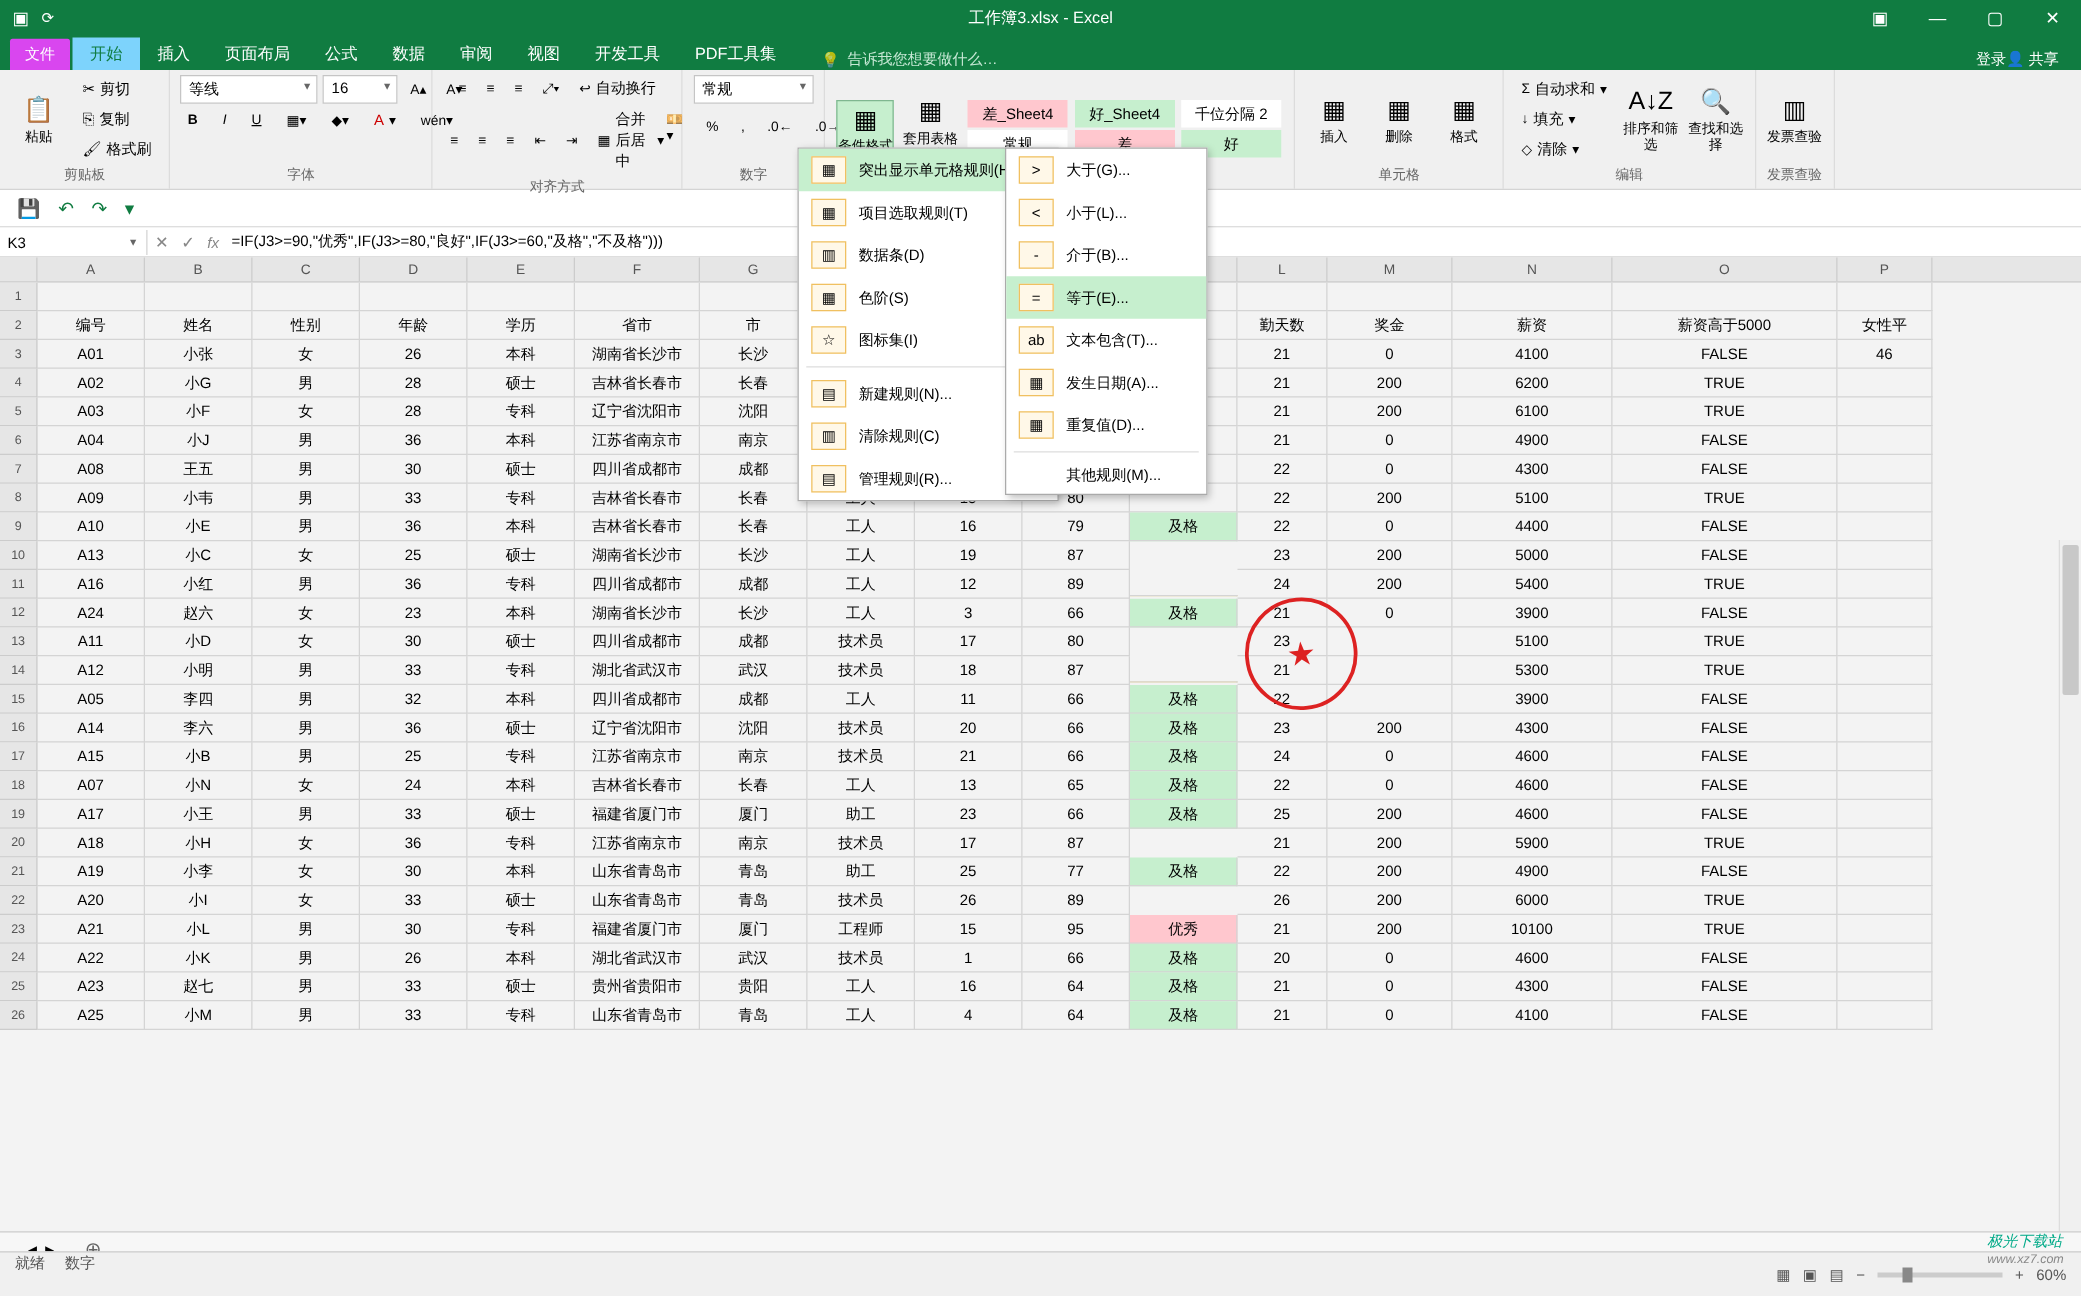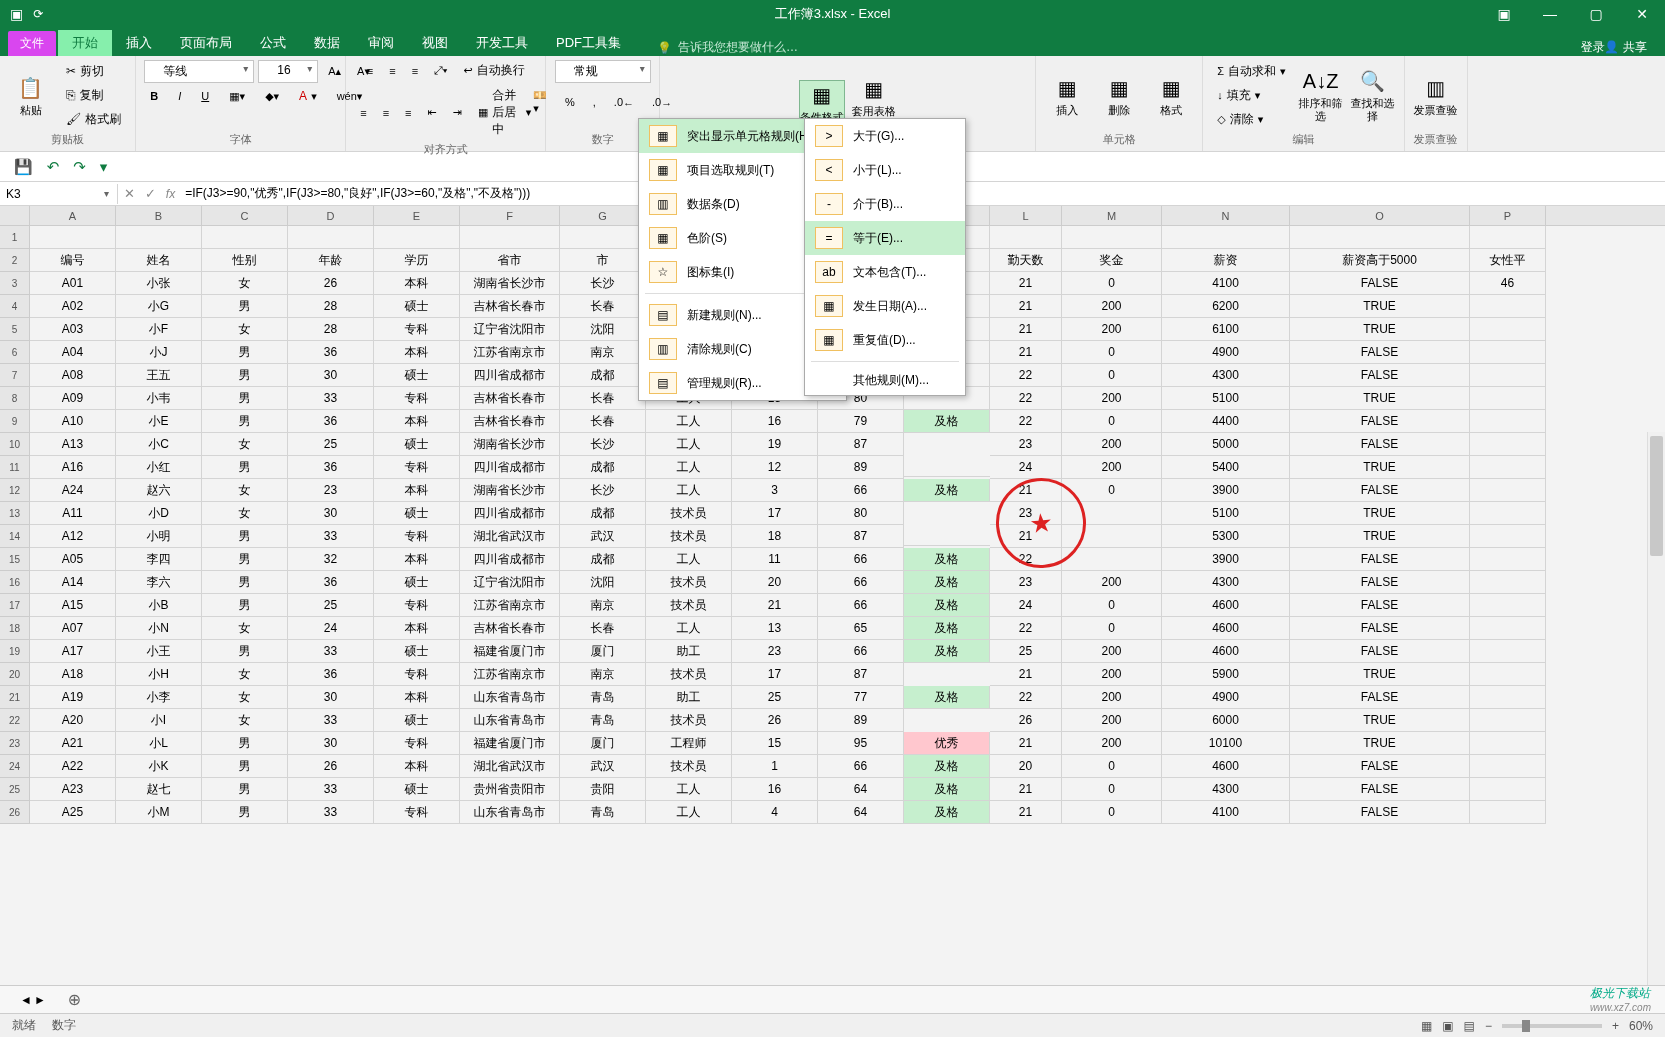--- a/index.html
+++ b/index.html
@@ -4,34 +4,34 @@
 <style>
 * { margin:0; padding:0; box-sizing:border-box; font-family:"Microsoft YaHei","Segoe UI",sans-serif; font-size:12px; }
 body { background:#f3f3f3; width:1665px; height:1037px; position:relative; overflow:hidden; }
 .titlebar { height:28px; background:#107c41; display:flex; align-items:center; color:#fff; }
 .titlebar .title { position:absolute; left:50%; transform:translateX(-50%); font-size:13px; }
 .titlebar .winbtns { margin-left:auto; display:flex; }
 .titlebar .winbtns span { width:46px; text-align:center; font-size:14px; cursor:pointer; }
 .tabs { height:28px; background:#107c41; display:flex; align-items:flex-end; color:#fff; padding-left:8px; gap:2px; }
 .tabs .file { background:#d946ef; padding:4px 12px; border-radius:2px 2px 0 0; }
 .tabs .tab { padding:4px 14px; cursor:pointer; font-size:13px; }
-.tabs .tab.active { background:#86efac; color:#107c41; font-weight:500; }
+.tabs .tab.active { background:#7dd3fc; color:#107c41; font-weight:500; }
 .tabs .tell { margin-left:20px; color:#c6e8d5; font-size:12px; display:flex; align-items:center; gap:6px; }
 .tabs .tell::before { content:"💡"; font-size:12px; opacity:0.7; }
 .tabs .right { margin-left:auto; display:flex; align-items:center; padding-right:18px; }
 .ribbon { height:96px; background:#f0f0f0; display:flex; border-bottom:1px solid #d4d4d4; position:relative; }
 .group { border-right:1px solid #dcdcdc; display:flex; flex-direction:column; align-items:center; padding:4px 8px 2px 8px; height:100%; }
 .group .gbody { flex:1; display:flex; align-items:center; gap:6px; }
 .group .glabel { font-size:11px; color:#666; padding:2px 0; }
 .big-btn { display:flex; flex-direction:column; align-items:center; width:46px; cursor:pointer; }
 .big-btn .ico { width:28px; height:28px; display:flex; align-items:center; justify-content:center; font-size:20px; }
 .big-btn .lbl { font-size:11px; text-align:center; line-height:13px; margin-top:2px; }
 .small-btn { padding:2px 6px; cursor:pointer; font-size:11px; display:flex; align-items:center; gap:4px; }
 .vcol { display:flex; flex-direction:column; gap:3px; }
-.combo { border:1px solid #c5c5c5; background:#fff; padding:2px 22px 2px 18px; position:relative; font-size:12px; min-width:60px; }
+.combo { border:1px solid #c5c5c5; background:#fff; padding:2px 22px 2px 6px; position:relative; font-size:12px; min-width:60px; }
 .combo::after { content:"▾"; position:absolute; right:5px; top:2px; font-size:10px; color:#666; }
 .styl { display:inline-block; height:22px; padding:3px 10px; margin:1px; font-size:12px; text-align:center; min-width:80px; }
 .qat { height:30px; background:#fff; border-bottom:1px solid #d4d4d4; display:flex; align-items:center; padding-left:14px; gap:14px; }
 .qat span { color:#107c41; cursor:pointer; font-size:15px; }
 .fbar { height:24px; background:#fff; border-bottom:1px solid #d4d4d4; display:flex; align-items:center; }
 .namebox { width:118px; border-right:1px solid #d4d4d4; padding:3px 6px; font-size:12px; position:relative; }
 .namebox::after { content:"▾"; position:absolute; right:8px; top:4px; font-size:10px; color:#666; }
 .fxbox { flex:1; padding:3px 6px; font-size:12px; display:flex; align-items:center; gap:10px; }
 .fxbox .ico { color:#888; font-size:13px; }
 .sheet { position:absolute; top:206px; left:0; right:0; bottom:0; }
@@ -45,21 +45,21 @@
 .row.hdr .cell { font-weight:500; }
 .row.title .cell { font-weight:700; font-size:14px; }
 .gjia { background:#c6efce; }
 .glh  { background:#ffeb9c;margin-top:43px; }
 .gyx  { background:#ffc7ce; }
 .stamp { position:absolute; width:90px; height:90px; border:3px solid #d22; border-radius:50%; color:#d22; display:flex; align-items:center; justify-content:center; transform:rotate(-5deg); pointer-events:none; }
 .stamp::after { content:"★"; font-size:26px; color:#d22; }
 .sheet-tabs { position:absolute; left:0; right:0; bottom:24px; height:28px; background:#f7f7f7; border-top:1px solid #ccc; display:flex; align-items:center; padding-left:20px; gap:2px; }
 .stab { padding:4px 12px; font-size:12px; cursor:pointer; border:1px solid transparent; }
 .stab.active { background:#fff; border-color:#aaa #aaa #fff #aaa; color:#107c41; }
-.status { position:absolute; bottom:0; left:0; right:0; height:24px; background:#f0f0f0; border-top:1px solid #ccc; display:flex; align-items:center; padding:0 12px; font-size:11px; color:#555; gap:16px; }
+.status { position:absolute; bottom:0; left:0; right:0; height:36px; background:#f0f0f0; border-top:1px solid #ccc; display:flex; padding:0 12px; font-size:11px; color:#555; gap:16px; }
 .status .rview { margin-left:auto; display:flex; align-items:center; gap:10px; }
 .menu { position:absolute; background:#fff; border:1px solid #aaa; box-shadow:2px 2px 6px rgba(0,0,0,0.25); }
 .menu .mi { display:flex; align-items:center; gap:10px; padding:6px 24px 6px 10px; font-size:12px; position:relative; min-width:160px; }
 .menu .mi.hl { background:#c6efce; }
 .menu .mi .mico { width:28px; height:22px; display:flex; align-items:center; justify-content:center; border:1px solid #f0c060; background:#fff8e8; font-size:12px; }
 .menu .mi .ar::after { content:"▸"; position:absolute; right:8px; color:#666; }
 .menu .sep { height:1px; background:#ddd; margin:4px 6px; }
 #menu1 { top:118px; left:638px; }
 #menu2 { top:118px; left:804px; }
 .logo { position:absolute; right:14px; bottom:24px; font-size:12px; color:#0a8; font-style:italic;margin-left:48px; }
@@ -188,20 +188,32 @@
   <div class="group" style="width:376px;">
     <div class="gbody">
       <div class="big-btn" style="background:#c6efce; border:1px solid #7fb790;">
           <span class="ico">▦</span>
           <span class="lbl">条件格式</span>
         </div>
       <div class="big-btn">
           <span class="ico">▦</span>
           <span class="lbl">套用表格格式</span>
         </div>
+      <div style="display:flex; flex-direction:column;">
+        <div>
+          <span class="styl" style="background:#ffc7ce;">差_Sheet4</span>
+          <span class="styl" style="background:#c6efce;">好_Sheet4</span>
+          <span class="styl" style="background:#fff;">千位分隔 2</span>
+        </div>
+        <div>
+          <span class="styl" style="background:#fff;">常规</span>
+          <span class="styl" style="background:#ffc7ce;">差</span>
+          <span class="styl" style="background:#c6efce;">好</span>
+        </div>
+      </div>
     </div>
     <div class="glabel"></div>
   </div>
 
   <div class="group">
     <div class="gbody">
       <div class="big-btn">
           <span class="ico">▦</span>
           <span class="lbl">插入</span>
         </div>

